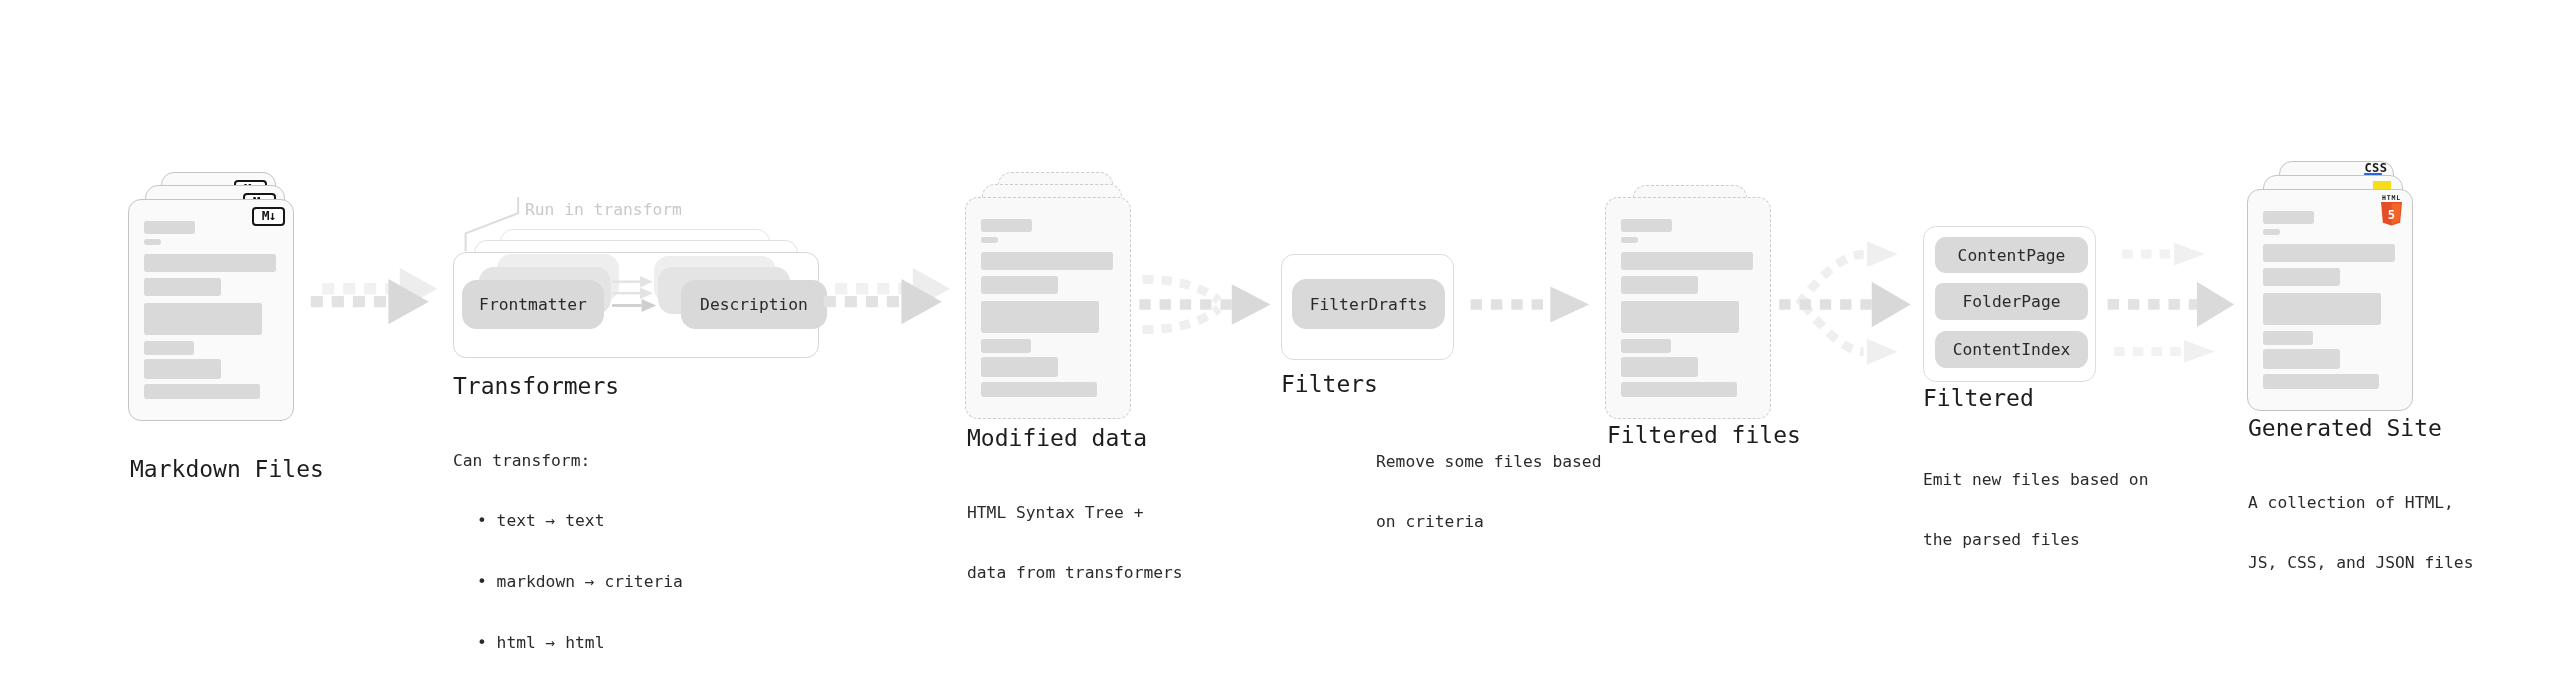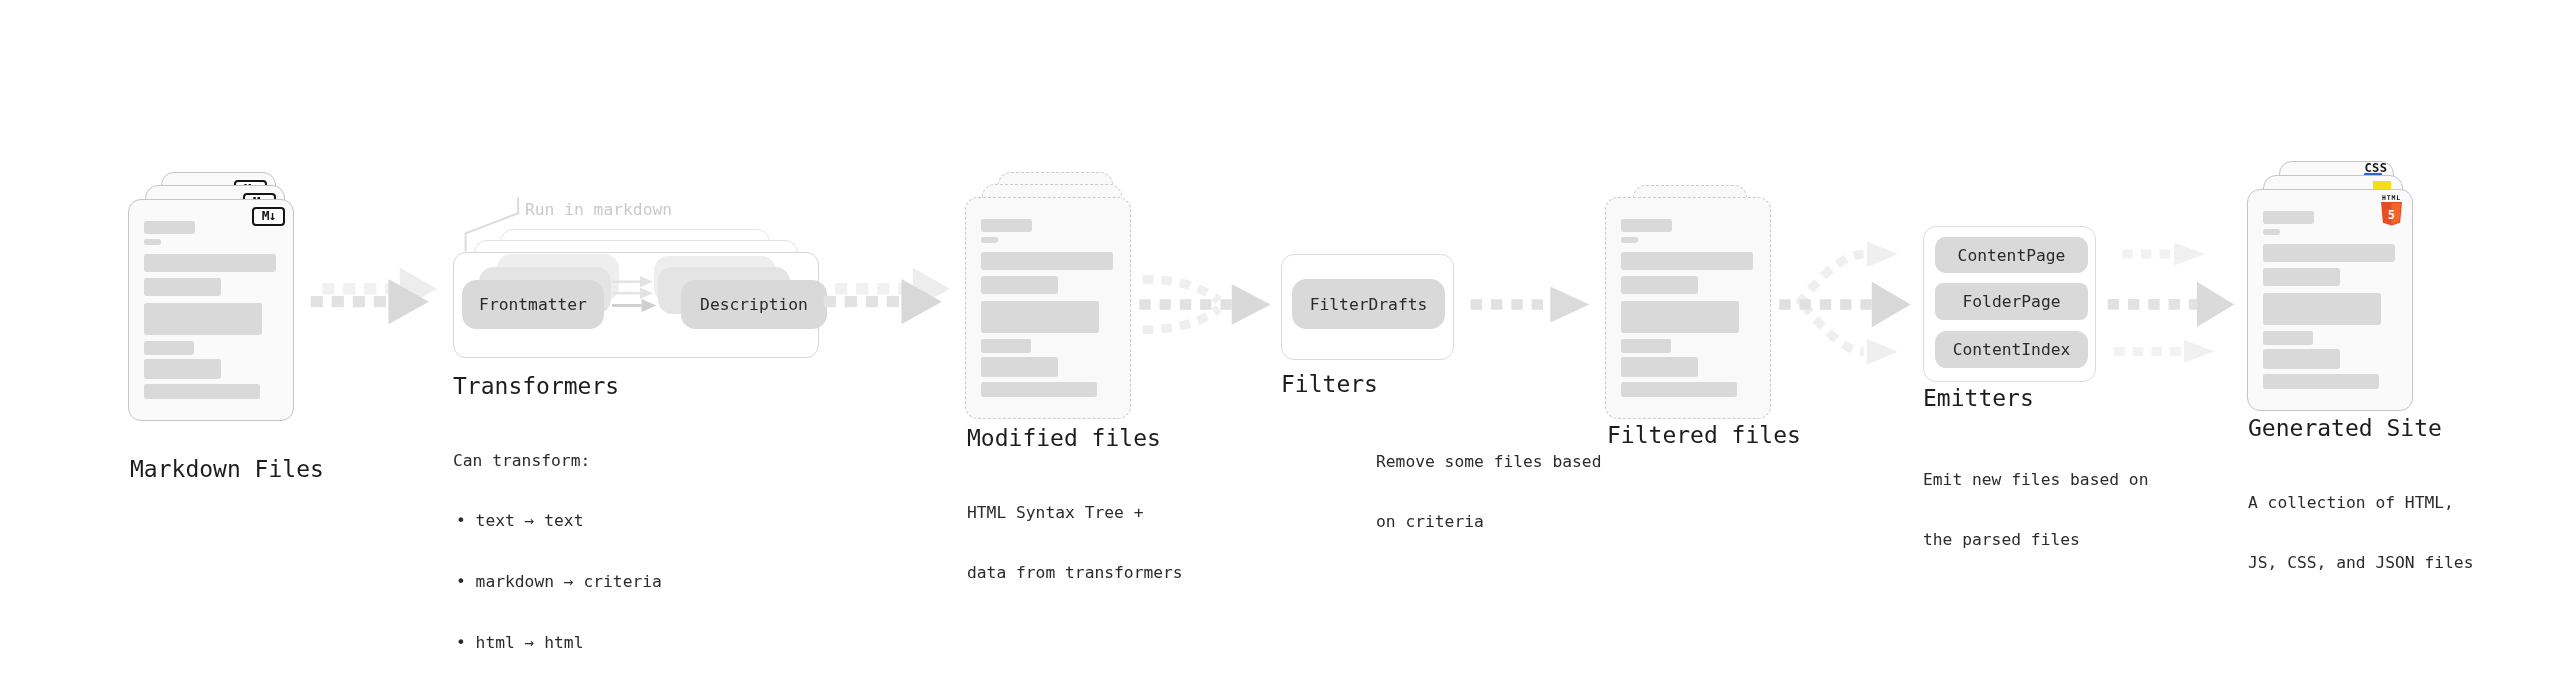--- a/index.html
+++ b/index.html
@@ -16,21 +16,21 @@
             line-height:14px;text-align:center;box-sizing:border-box;letter-spacing:-0.8px;}
   
   .tbox{position:absolute;border:1.6px solid #d6d6d6;border-radius:13px;background:#ffffff;box-sizing:border-box;}
   .pill{position:absolute;background:#d9d9d9;border-radius:14.6px;color:#2a2a2a;font-size:16.3px;
         display:flex;align-items:center;justify-content:center;white-space:pre;}
   .pill.ghost1{background:#e4e4e4;}
   .pill.ghost2{background:#eeeeee;}
   
   .stage-label{position:absolute;font-size:23px;line-height:23px;color:#1d1d1d;white-space:pre;}
   .stage-desc{position:absolute;font-size:16.3px;line-height:20.3px;color:#2b2b2b;white-space:pre;}
-  .stage-desc .indent{margin-left:3px;}
+  .stage-desc .indent{margin-left:24px;}
   .annotation{position:absolute;font-size:16.3px;line-height:16.3px;color:#c9c9c9;white-space:pre;}
   svg.arrow{position:absolute;overflow:visible;}
   
   .html5-badge{position:absolute;right:9px;top:4.9px;width:23px;text-align:center;}
   .html5-word{font-size:6.5px;font-weight:bold;color:#151515;letter-spacing:0.8px;line-height:6.5px;}
   .css-badge{position:absolute;right:10.6px;top:3.3px;width:18px;text-align:center;}
   .css-word{font-size:12px;font-weight:bold;color:#151515;line-height:6.5px;letter-spacing:0.4px;}
   .css-bar{margin-top:0.8px;height:3.3px;background:#2862e9;border-radius:0.8px;}
   .js-badge{position:absolute;right:10.6px;top:4.9px;width:18.7px;height:9px;background:#f5de19;}
 </style>
@@ -87,21 +87,21 @@
       <polygon points="34,6 50,13 34,20" fill="#e3e3e3"></polygon>
       <line x1="0" y1="27" x2="34" y2="27" stroke="#e3e3e3" stroke-width="3"></line>
       <polygon points="34,20 50,27 34,34" fill="#e3e3e3"></polygon>
       <line x1="0" y1="42" x2="36" y2="42" stroke="#cfcfcf" stroke-width="3.5"></line>
       <polygon points="36,34 54,42 36,50" fill="#cfcfcf"></polygon>
     </svg>
 
     <svg class="arrow" style="left:459px;top:193px;" width="73" height="63" viewBox="0 0 90 78">
       <polyline points="73,5 73,25 8,50 8,72" stroke="#dcdcdc" stroke-width="2.5" fill="none"></polyline>
     </svg>
-    <div class="annotation" style="left:525px;top:202px;">Run in markdown</div>
+    <div class="annotation" style="left:525px;top:202px;">Run in transform</div>
 
     <div class="stage-label" style="left:453px;top:375px;">Transformers</div>
     <div class="stage-desc" style="left:453px;top:410px;">
       <div>Can transform:</div>
       <div class="indent">• text → text</div>
       <div class="indent">• markdown → criteria</div>
       <div class="indent">• html → html</div>
     </div>
   </div>
 
@@ -120,21 +120,21 @@
           <div class="bar" style="width: 51px; height: 13px; margin-top: 0px;"></div>
           <div class="bar" style="width: 17px; height: 5.7px; margin-top: 4.9px;"></div>
           <div class="bar" style="width: 132px; height: 18px; margin-top: 9px;"></div>
           <div class="bar" style="width: 77px; height: 18px; margin-top: 6.5px;"></div>
           <div class="bar" style="width: 118px; height: 32.5px; margin-top: 6.5px;"></div>
           <div class="bar" style="width: 50px; height: 14.6px; margin-top: 5.7px;"></div>
           <div class="bar" style="width: 77px; height: 19.5px; margin-top: 4.1px;"></div>
           <div class="bar" style="width: 116px; height: 15.4px; margin-top: 4.9px;"></div>
         </div>
     </div>
-    <div class="stage-label" style="left:967px;top:427px;">Modified files</div>
+    <div class="stage-label" style="left:967px;top:427px;">Modified data</div>
     <div class="stage-desc" style="left:967px;top:462px;">
       <div>HTML Syntax Tree +</div>
       <div>data from transformers</div>
     </div>
   </div>
 
   <svg class="arrow" style="left:1136px;top:268px;" width="138" height="73" viewBox="0 0 170 90">
     <path d="M 8 14 Q 70 14 102 40" stroke="#efefef" stroke-width="11" stroke-dasharray="13 10" fill="none"></path>
     <path d="M 8 76 Q 70 76 102 50" stroke="#efefef" stroke-width="11" stroke-dasharray="13 10" fill="none"></path>
     <line x1="4" y1="45" x2="118" y2="45" stroke="#e1e1e1" stroke-width="13" stroke-dasharray="14 11"></line>
@@ -180,21 +180,21 @@
     <polygon points="112,124 150,140 112,156" fill="#efefef"></polygon>
     <line x1="4" y1="82" x2="118" y2="82" stroke="#e0e0e0" stroke-width="13" stroke-dasharray="14 11"></line>
     <polygon points="118,54 166,82 118,110" fill="#d8d8d8"></polygon>
   </svg>
 
   <div>
     <div class="tbox" style="left:1923px;top:226px;width:173px;height:156px;border-color:#dcdcdc;"></div>
     <div class="pill" style="left:1935px;top:237px;width:153px;height:36px;border-radius:11px;">ContentPage</div>
     <div class="pill" style="left:1935px;top:283px;width:153px;height:37px;border-radius:8px;">FolderPage</div>
     <div class="pill" style="left:1935px;top:331px;width:153px;height:37px;border-radius:11.4px;">ContentIndex</div>
-    <div class="stage-label" style="left:1923px;top:387px;">Emitters</div>
+    <div class="stage-label" style="left:1923px;top:387px;">Filtered</div>
     <div class="stage-desc" style="left:1923px;top:429px;">
       <div>Emit new files based on</div>
       <div>the parsed files</div>
     </div>
   </div>
 
   <svg class="arrow" style="left:2106px;top:237px;" width="138" height="138" viewBox="0 0 170 170">
     <line x1="20" y1="21" x2="84" y2="21" stroke="#f2f2f2" stroke-width="11" stroke-dasharray="13 10"></line>
     <polygon points="84,7 122,21 84,35" fill="#f0f0f0"></polygon>
     <line x1="2" y1="83" x2="112" y2="83" stroke="#e2e2e2" stroke-width="13" stroke-dasharray="14 11"></line>

